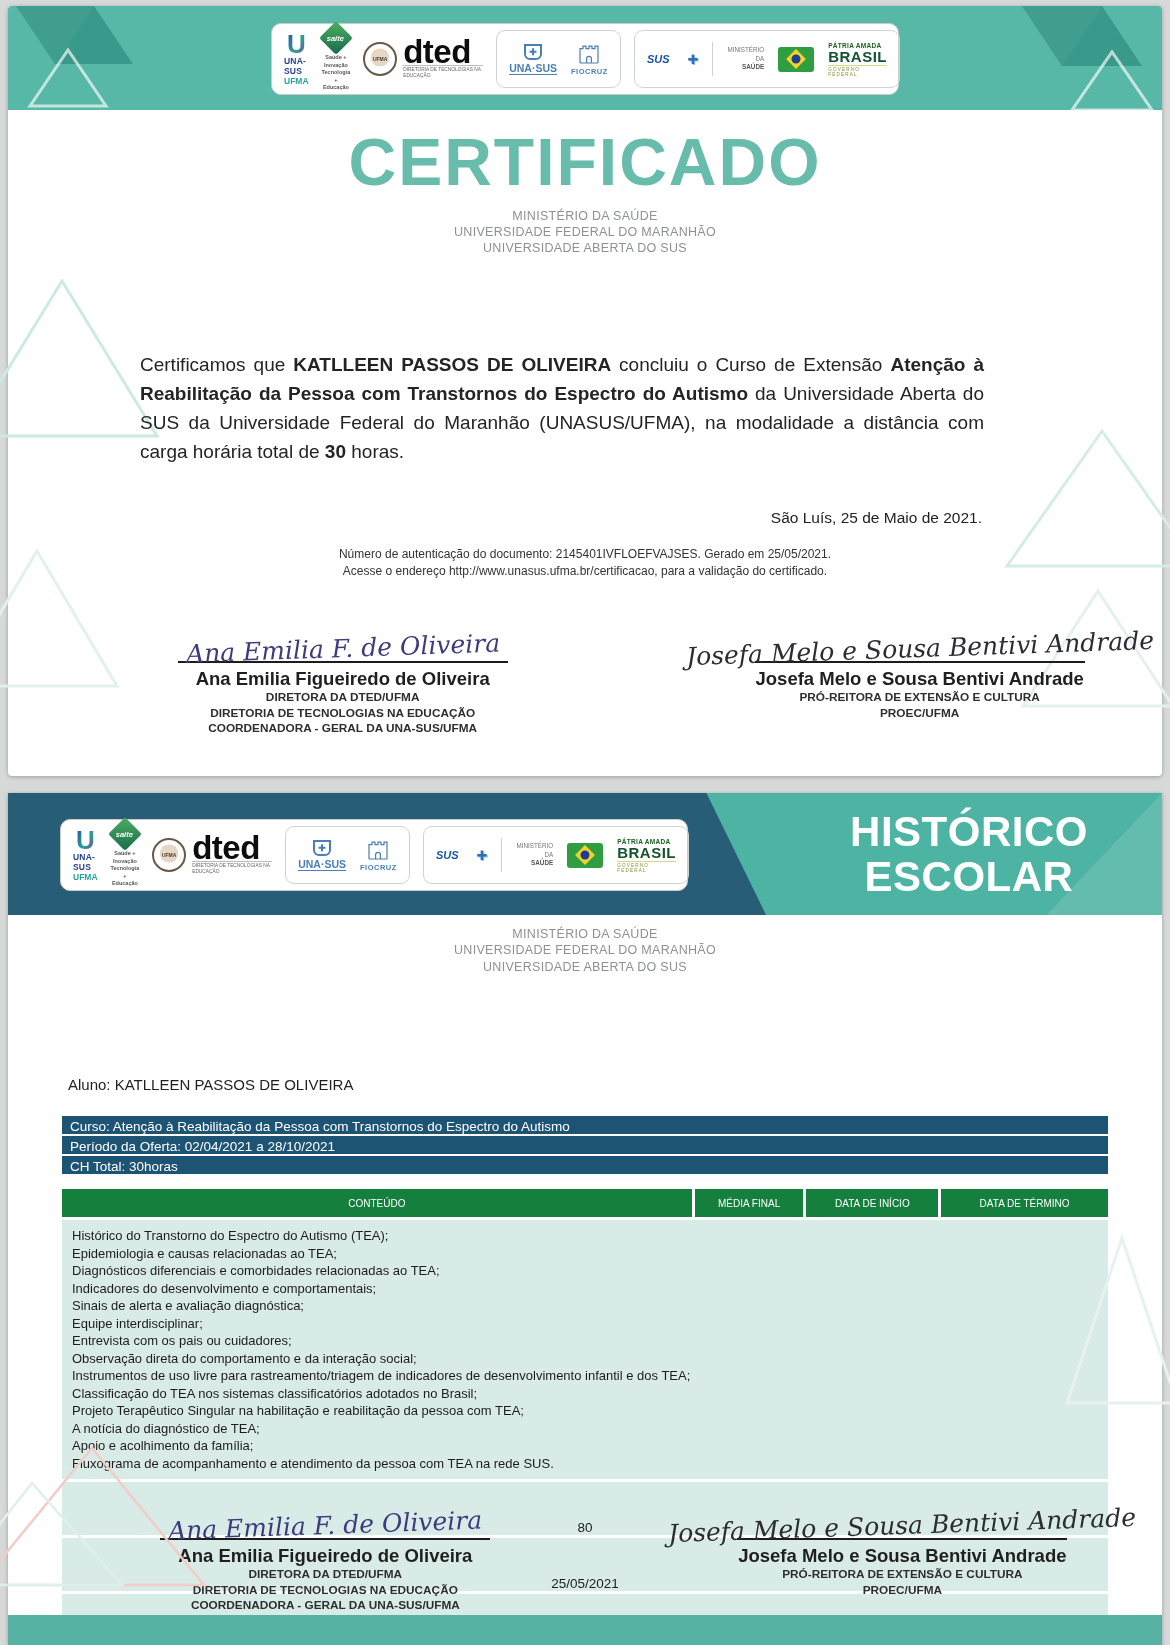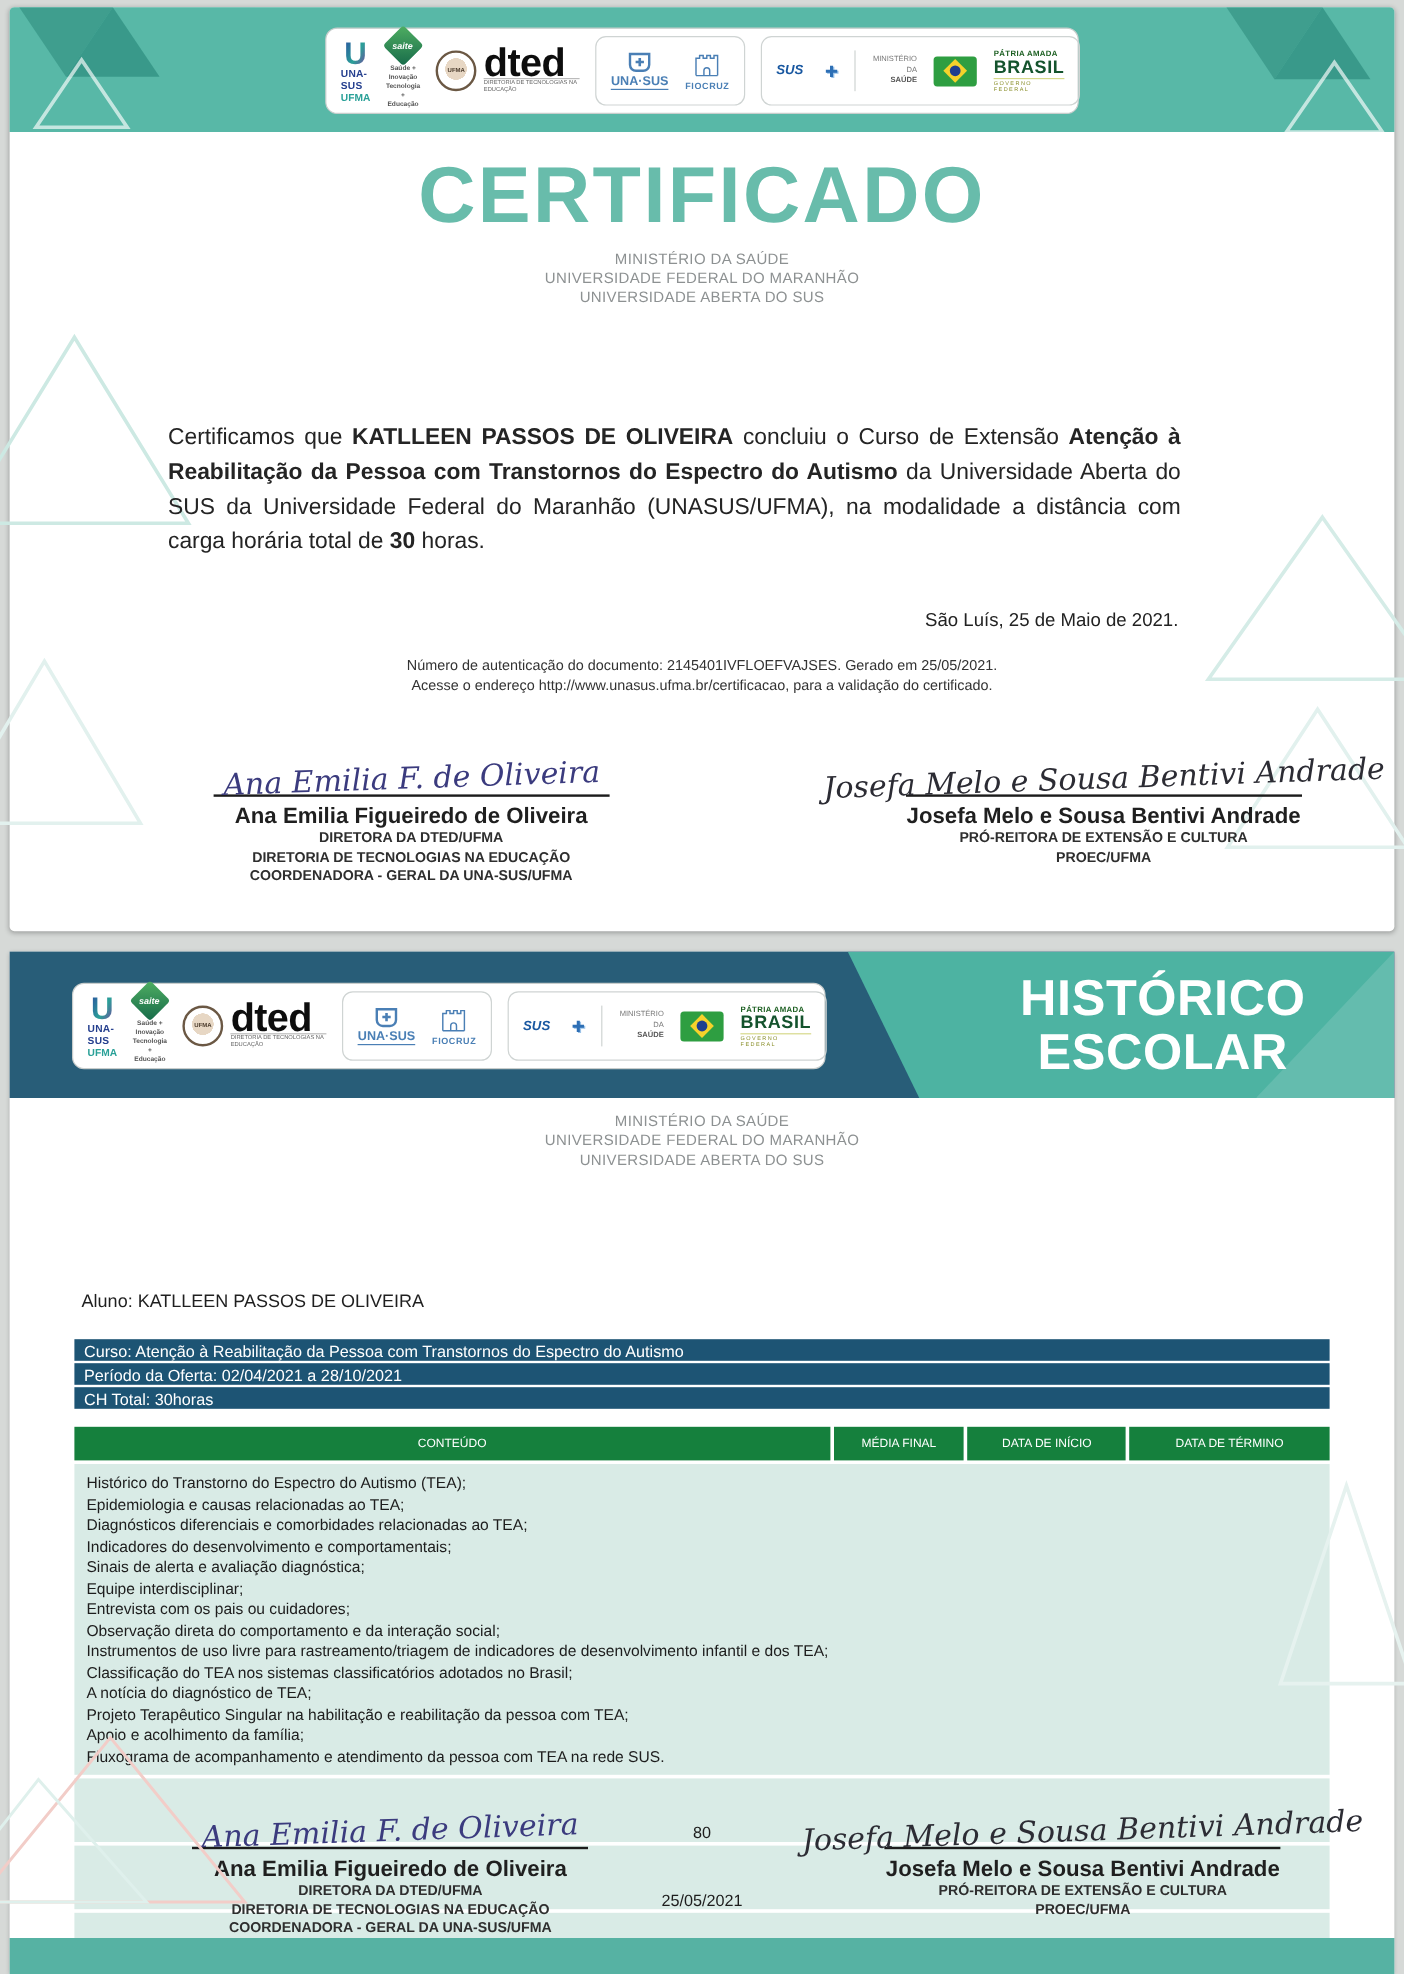--- a/index.html
+++ b/index.html
@@ -337,22 +337,22 @@
         <div>Histórico do Transtorno do Espectro do Autismo (TEA);</div>
             <div>Epidemiologia e causas relacionadas ao TEA;</div>
             <div>Diagnósticos diferenciais e comorbidades relacionadas ao TEA;</div>
             <div>Indicadores do desenvolvimento e comportamentais;</div>
             <div>Sinais de alerta e avaliação diagnóstica;</div>
             <div>Equipe interdisciplinar;</div>
             <div>Entrevista com os pais ou cuidadores;</div>
             <div>Observação direta do comportamento e da interação social;</div>
             <div>Instrumentos de uso livre para rastreamento/triagem de indicadores de desenvolvimento infantil e dos TEA;</div>
             <div>Classificação do TEA nos sistemas classificatórios adotados no Brasil;</div>
+            <div>Projeto Terapêutico Singular na habilitação e reabilitação da pessoa com TEA;</div>
             <div>A notícia do diagnóstico de TEA;</div>
-            <div>Projeto Terapêutico Singular na habilitação e reabilitação da pessoa com TEA;</div>
             <div>Apoio e acolhimento da família;</div>
             <div>Fluxograma de acompanhamento e atendimento da pessoa com TEA na rede SUS.</div>
           </div>
         <div class="td col2 val">80</div>
         <div class="td col3 val">25/05/2021</div>
         <div class="td col4 val">25/05/2021</div>
       </div>
       <div class="trow tfoot">
         <div class="tf col1">Situação Final:</div>
         <div class="tf tf-right">APROVADO</div>

